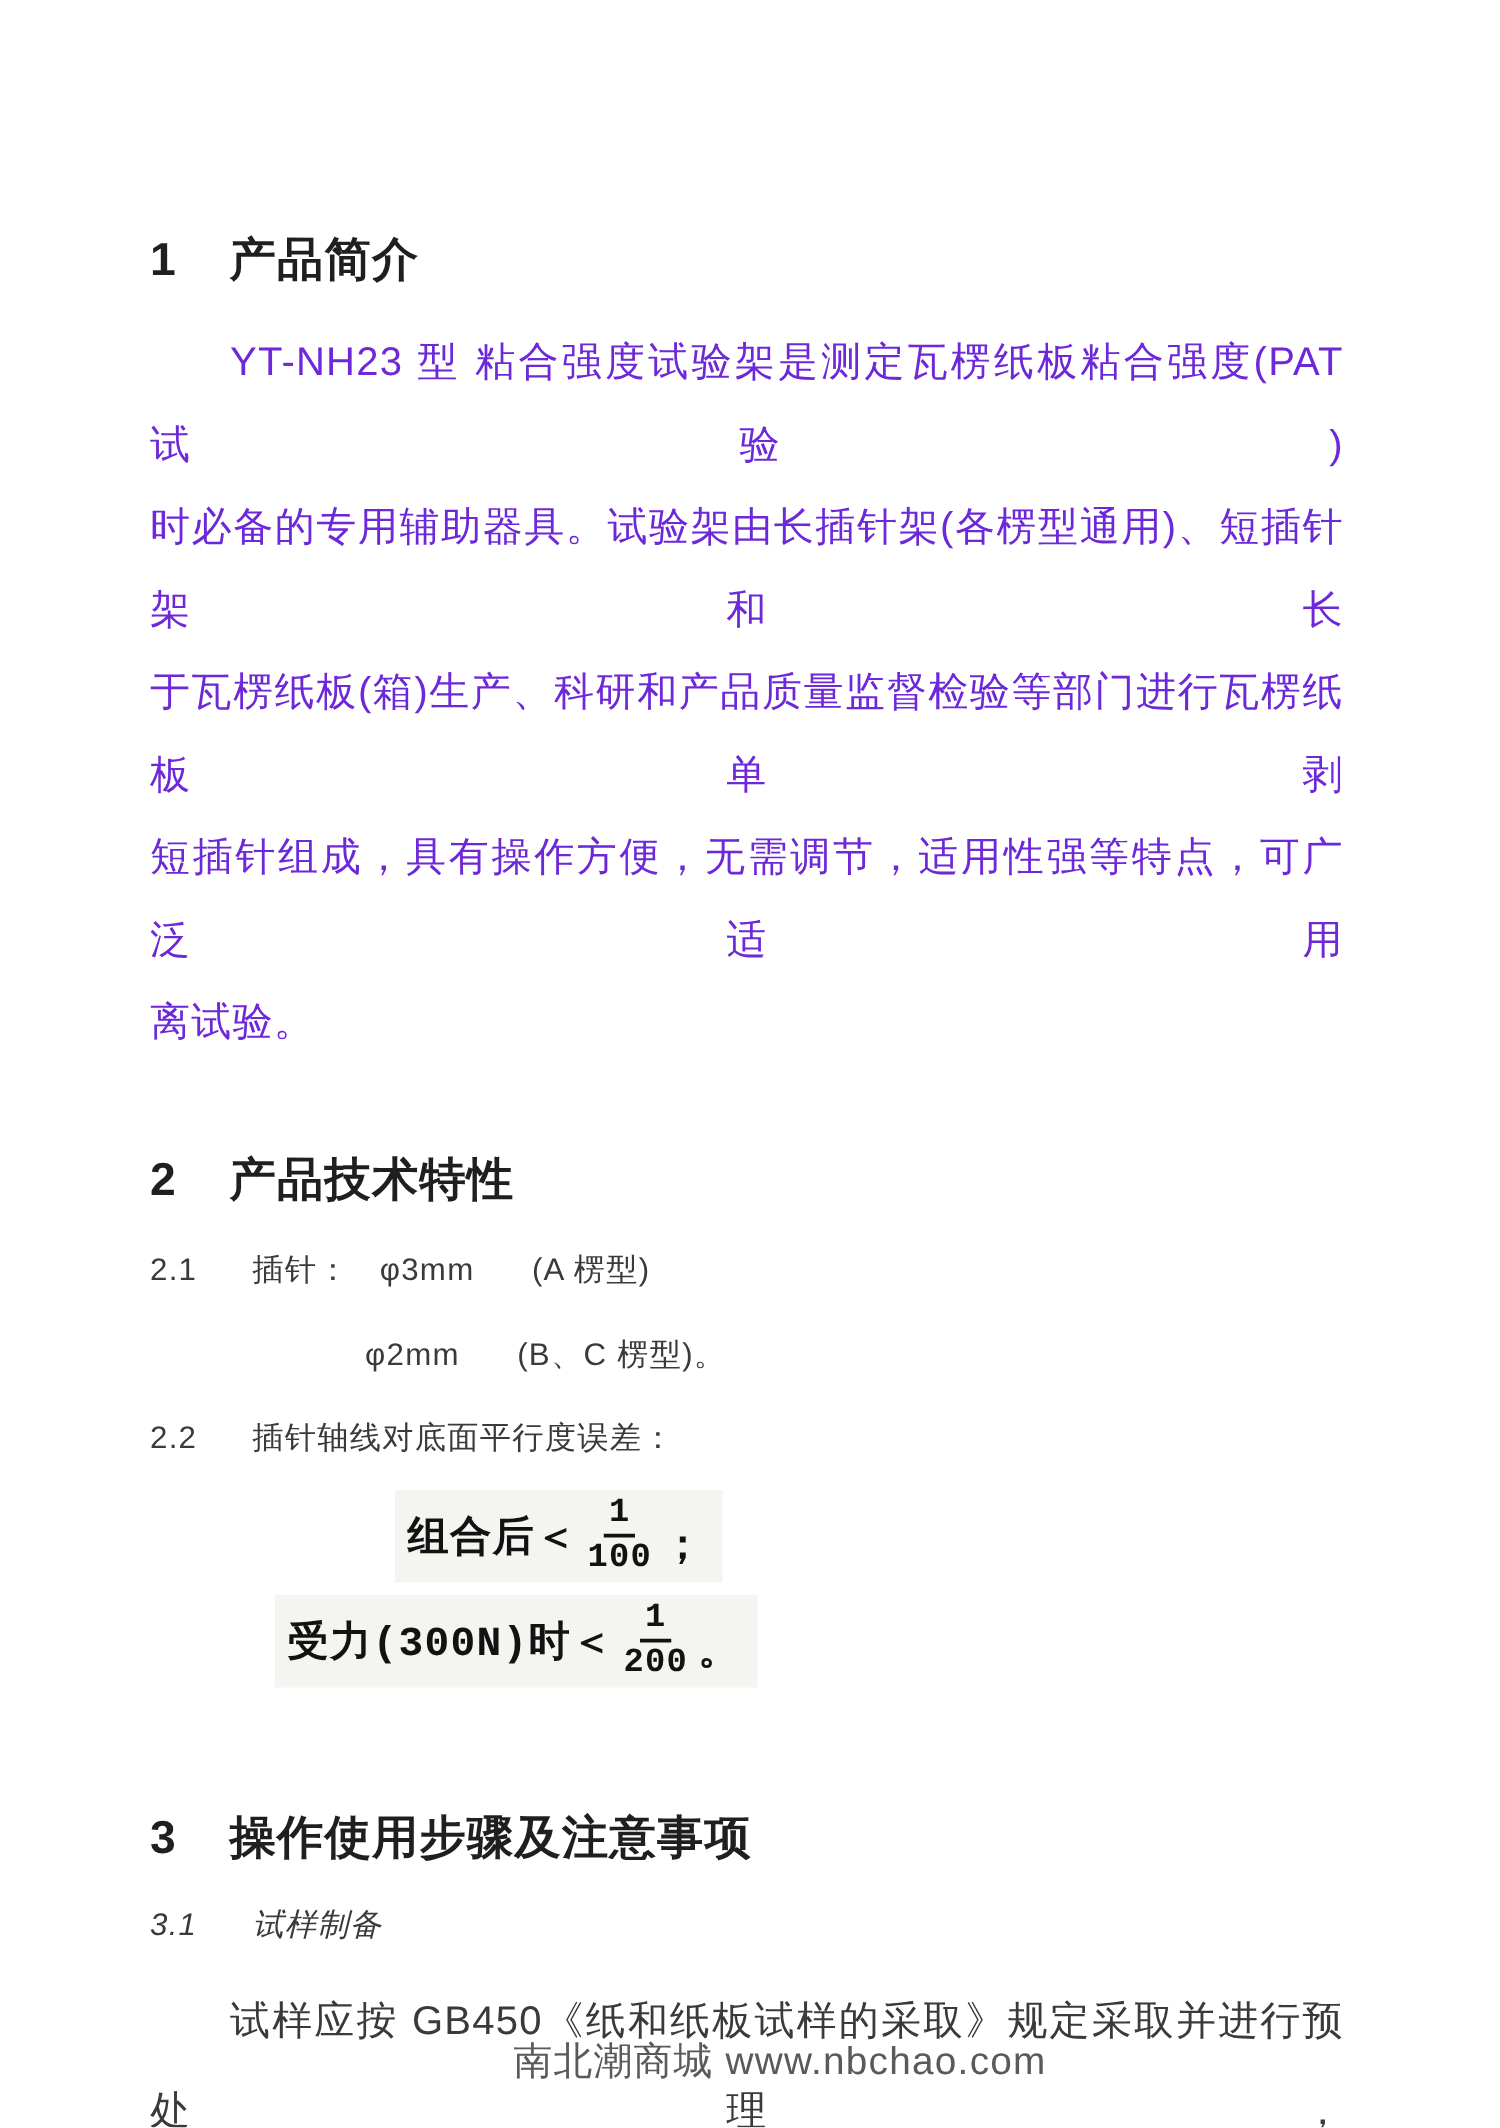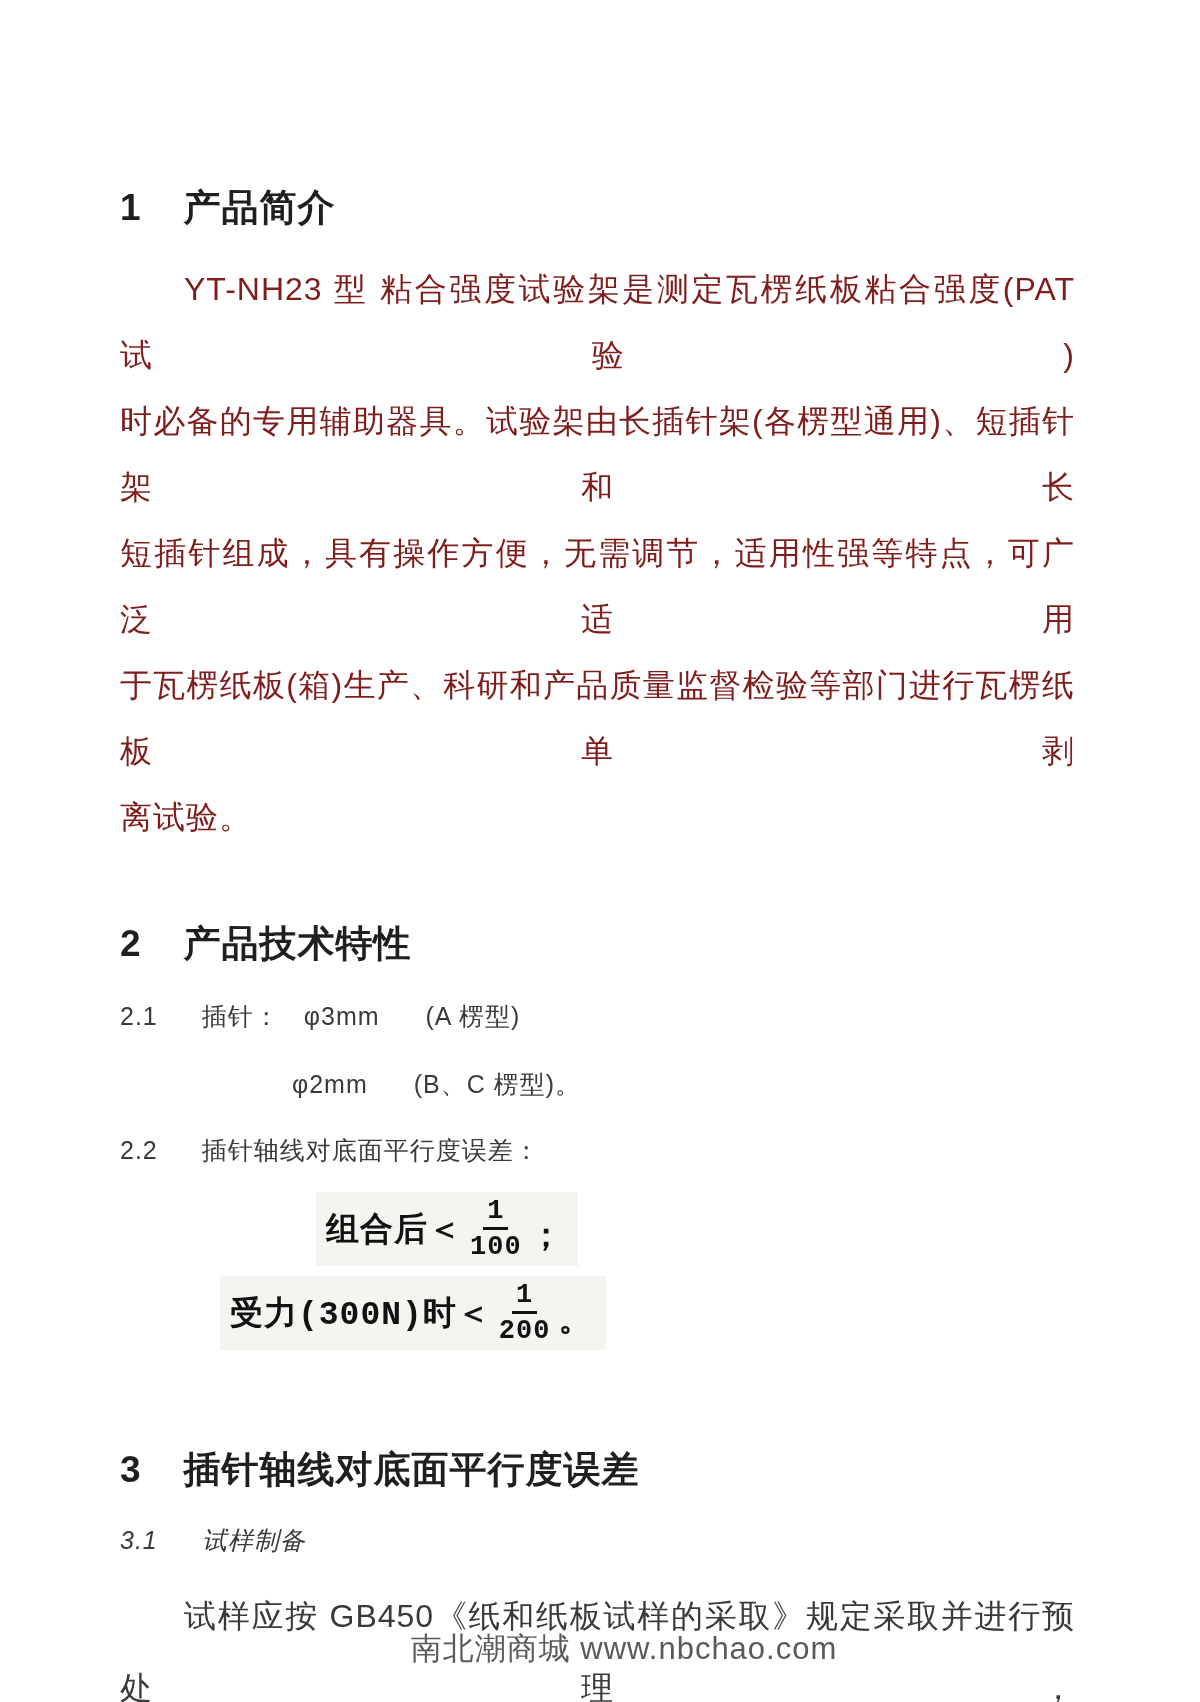--- a/index.html
+++ b/index.html
@@ -22,21 +22,21 @@
     color: #1f1f1f;
     line-height: 44px;
     letter-spacing: 1px;
   }
   .heading .h-num { margin-right: 42px; font-weight: 600; }
   .para { margin-top: 26px; }
   .pline {
     font-size: 32px;
     line-height: 66px;
     letter-spacing: 1px;
-    color: #7f1d1d;
+    color: #6d28d9;
   }
   .jline { text-align: justify; text-align-last: justify; }
   .indent2 { text-indent: 64px; }
   .sec2 { margin-top: 72px; }
   .item-line {
     display: flex;
     align-items: baseline;
     font-size: 25px;
     line-height: 40px;
     color: #3a3a3a;
@@ -97,22 +97,22 @@
 <div class="page">
 
   <div class="heading">
     <span class="h-num">1</span>
     <span class="h-title">产品简介</span>
   </div>
 
   <div class="para">
     <div class="pline jline indent2">YT-NH23 型 粘合强度试验架是测定瓦楞纸板粘合强度(PAT 试验)</div>
     <div class="pline jline">时必备的专用辅助器具。试验架由长插针架(各楞型通用)、短插针架和长</div>
+    <div class="pline jline">于瓦楞纸板(箱)生产、科研和产品质量监督检验等部门进行瓦楞纸板单剥</div>
     <div class="pline jline">短插针组成，具有操作方便，无需调节，适用性强等特点，可广泛适用</div>
-    <div class="pline jline">于瓦楞纸板(箱)生产、科研和产品质量监督检验等部门进行瓦楞纸板单剥</div>
     <div class="pline">离试验。</div>
   </div>
 
   <div class="heading sec2">
     <span class="h-num">2</span>
     <span class="h-title">产品技术特性</span>
   </div>
 
   <div class="item-line it-21">
     <span class="item-num">2.1</span>
@@ -148,21 +148,21 @@
       <span class="frac">
         <span class="num">1</span>
         <span class="den">200</span>
       </span>
       <span class="f-suffix">。</span>
     </div>
   </div>
 
   <div class="heading sec3">
     <span class="h-num">3</span>
-    <span class="h-title">插针轴线对底面平行度误差</span>
+    <span class="h-title">操作使用步骤及注意事项</span>
   </div>
 
   <div class="item-line it-31">
     <span class="item-num">3.1</span>
     <span class="item-text">试样制备</span>
   </div>
 
   <div class="para31">
     <div class="pline2 jline indent2">试样应按 GB450《纸和纸板试样的采取》规定采取并进行预处理，</div>
 

